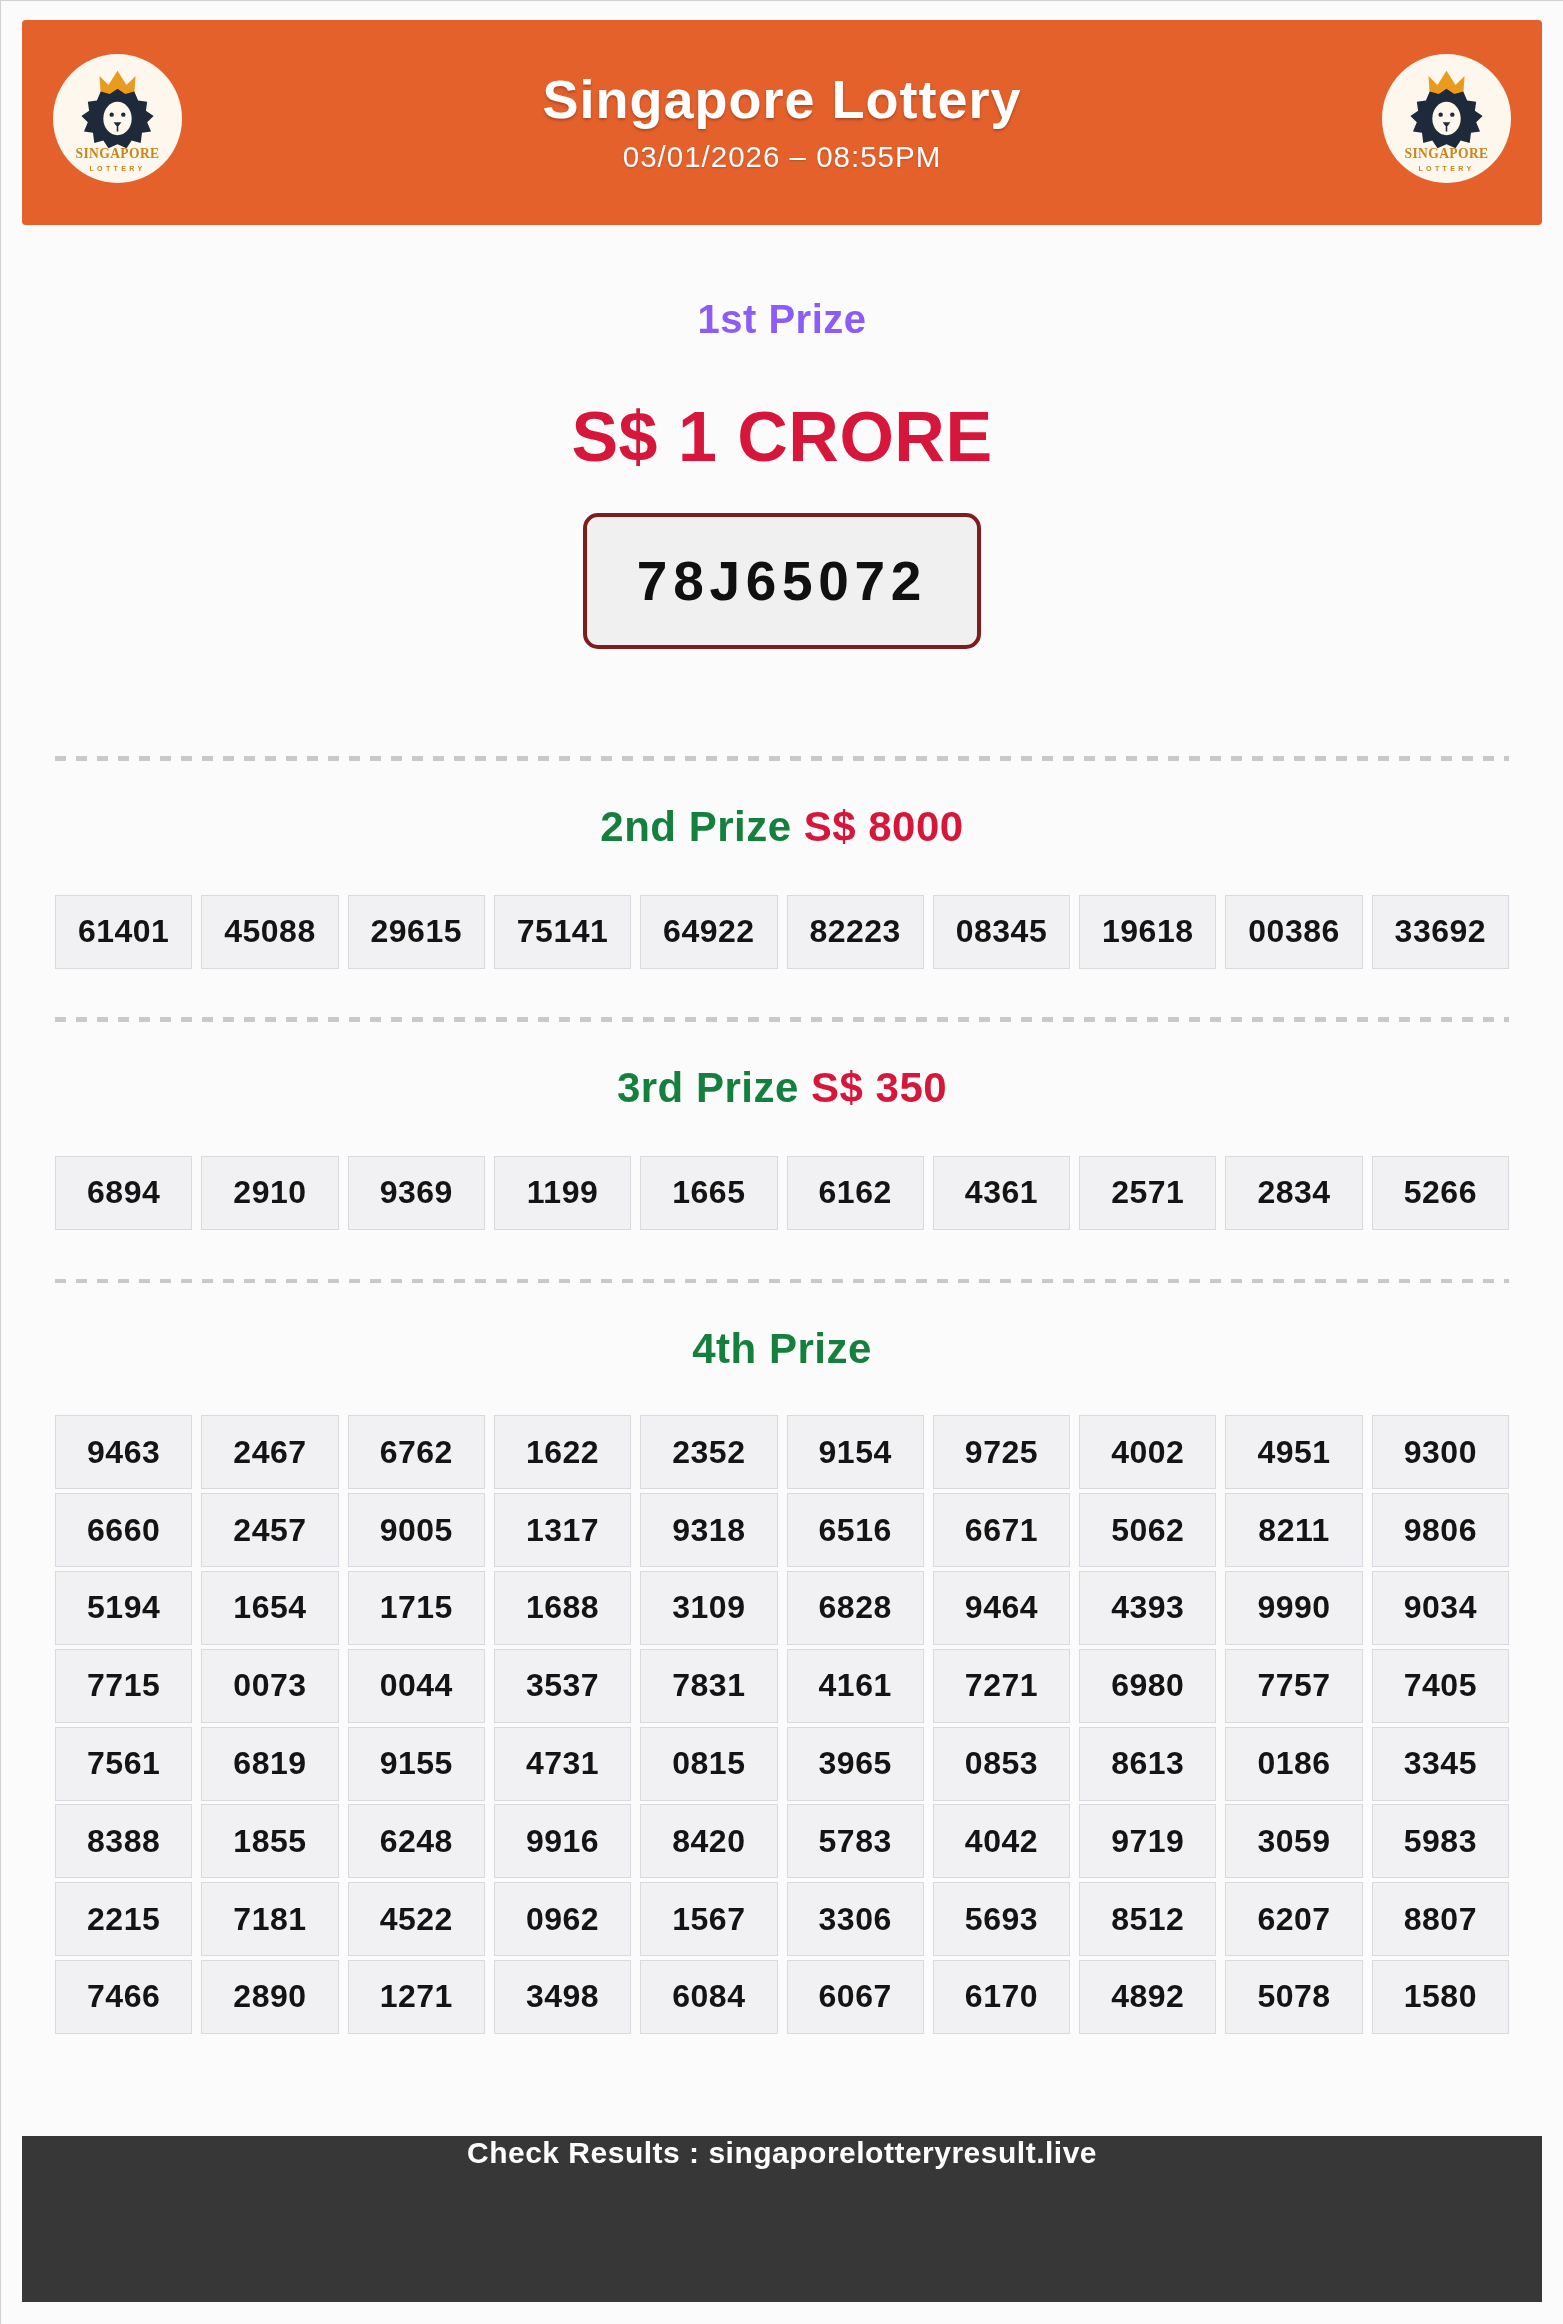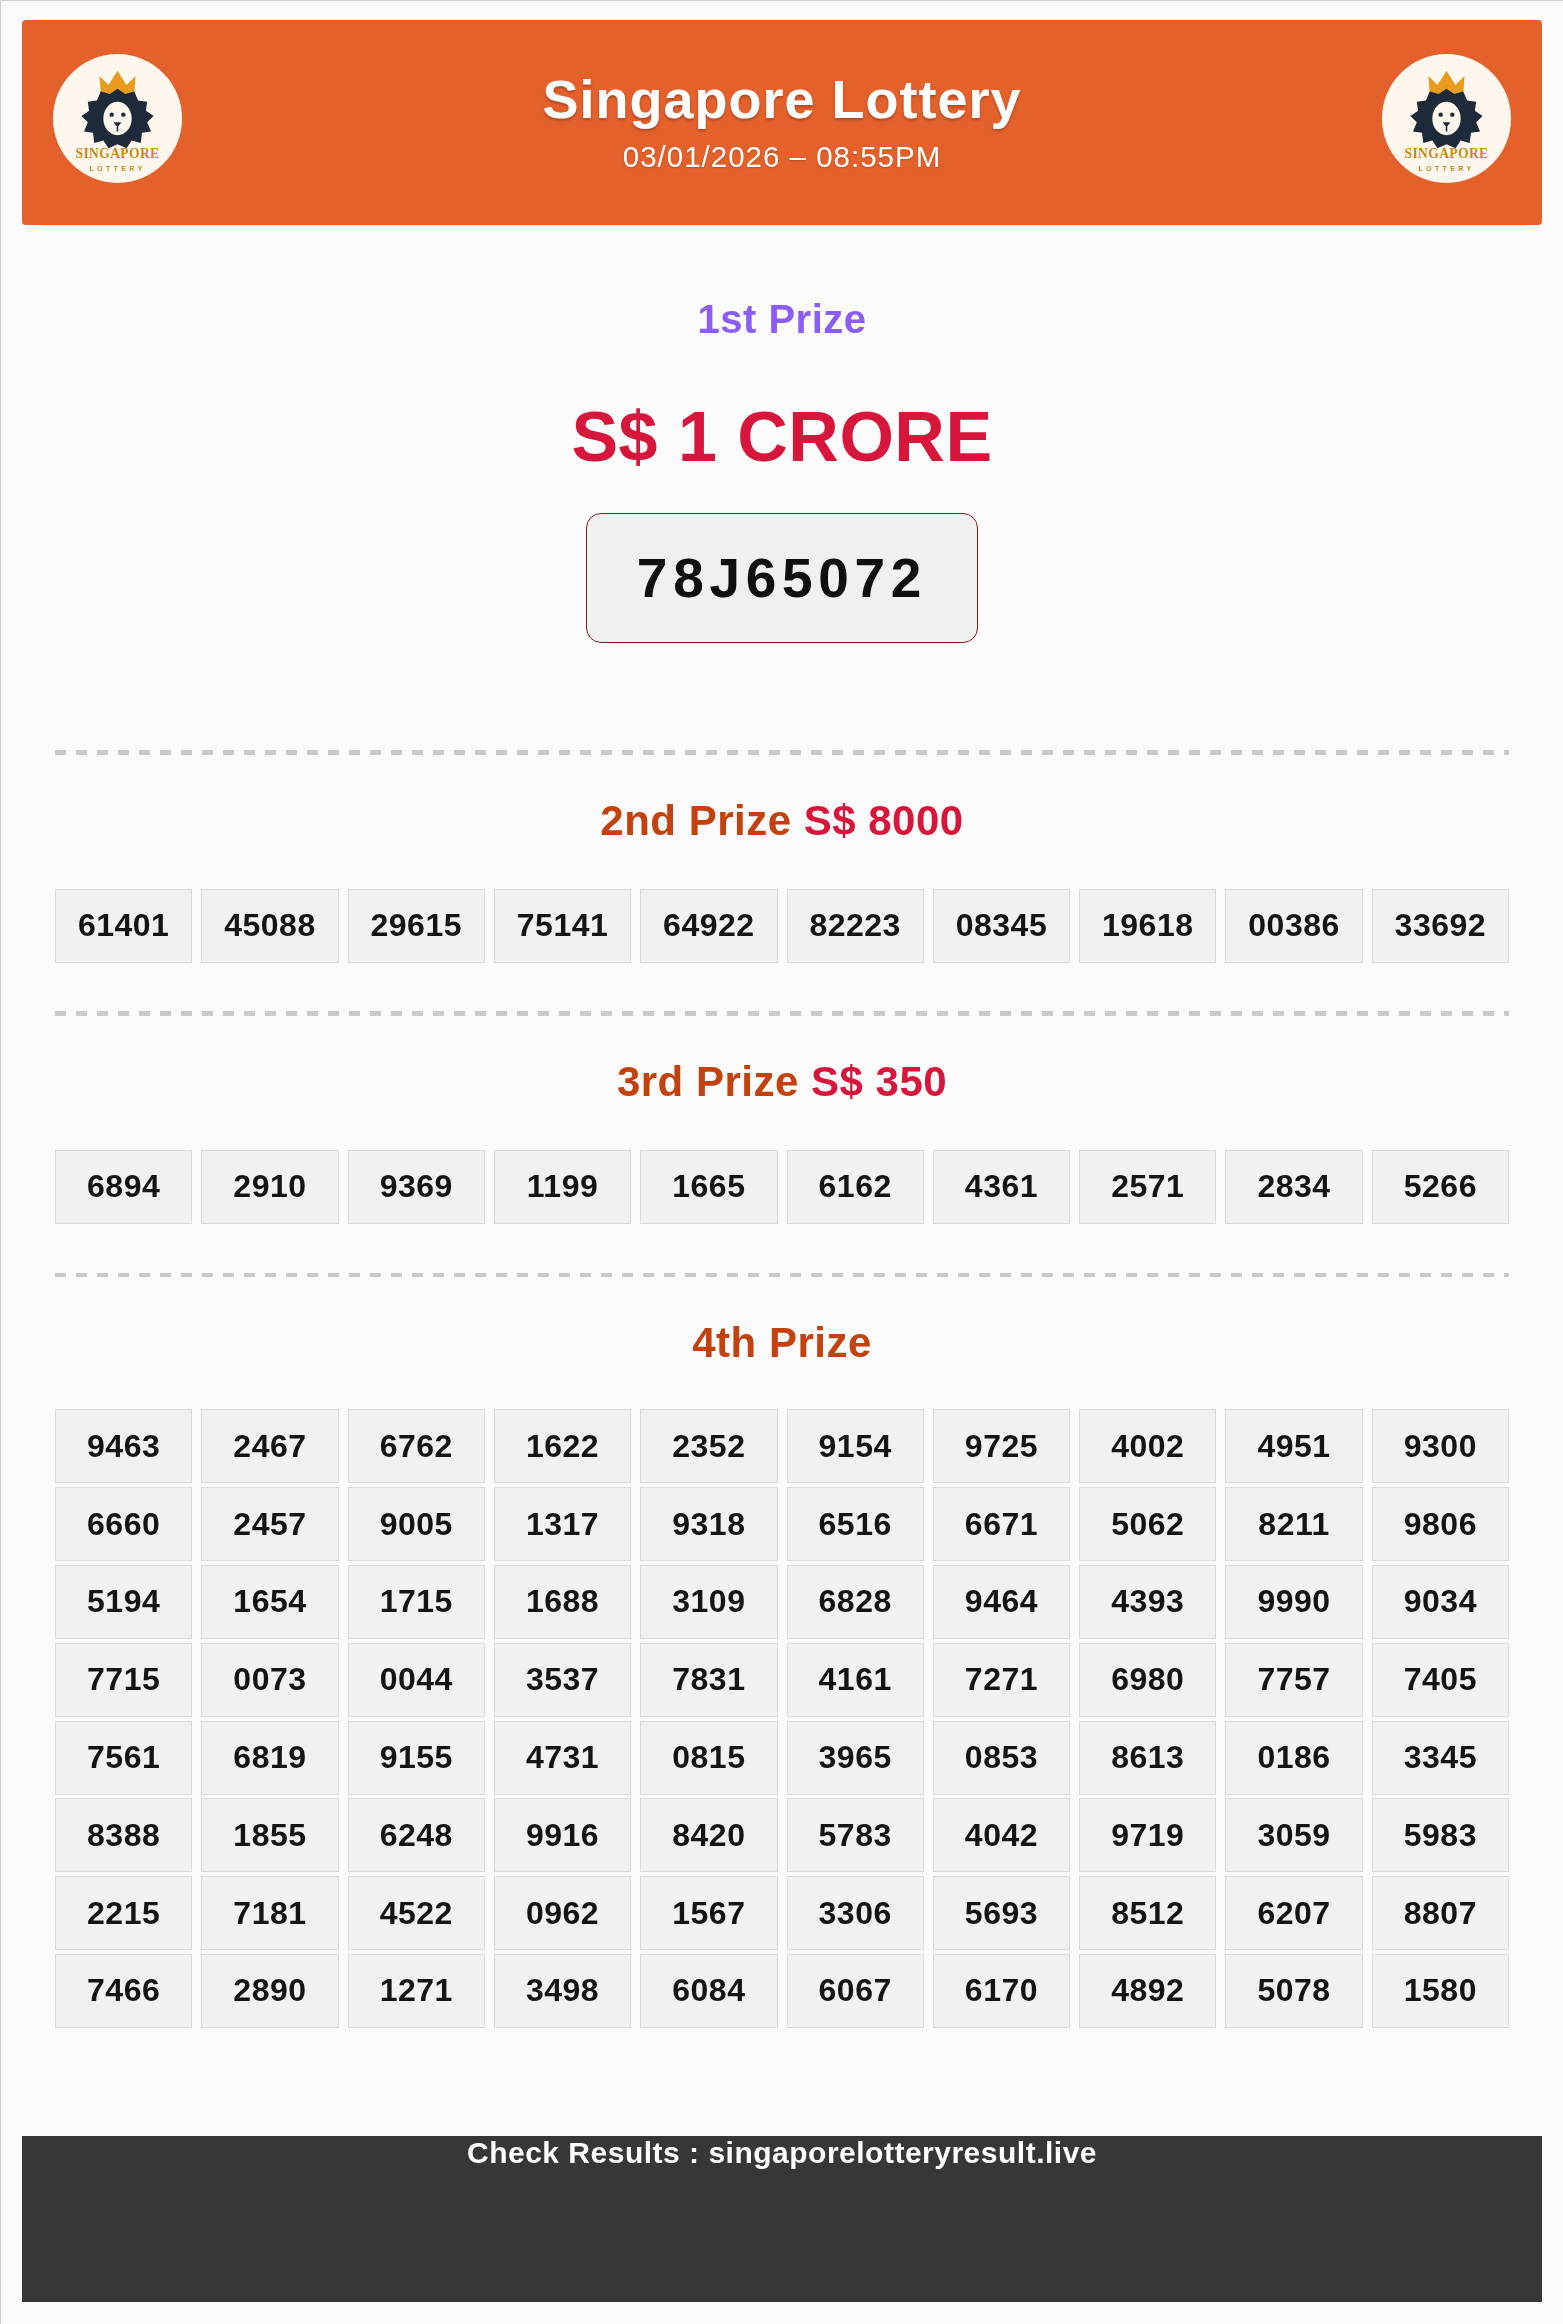--- a/index.html
+++ b/index.html
@@ -45,36 +45,36 @@
   }
   .sec1-amount{
     margin-top:55px;
     font-size:70px;font-weight:900;color:#D6173B;letter-spacing:0.5px;
   }
   .first-number-box{
     display:inline-block;
     margin-top:36px;
     width:390px;height:128px;line-height:128px;
     background:#f0f0f1;
-    border:1px solid #7f1d1d;
+    border:4px solid #7f1d1d;
     border-radius:15px;
     font-size:55px;font-weight:800;color:#101010;letter-spacing:5.7px;
   }
   .dashed{
     height:4.8px;margin:0;
     background:repeating-linear-gradient(90deg,#c9c9cc 0 11.4px,transparent 11.4px 21px);
   }
   .dash-1{margin-top:107px;}
   .dash-2{margin-top:48px;}
   .dash-3{margin-top:49px;}
   .sec-heading{
     margin-top:42px;
     font-size:42px;font-weight:800;letter-spacing:0.5px;
   }
-  .sec-heading .label-part{color:#c2410c;}
+  .sec-heading .label-part{color:#15803d;}
   .sec-heading .amount-part{color:#D6173B;}
   .num-row{
     display:grid;grid-template-columns:repeat(10,1fr);gap:9px;
     margin-top:44px;
   }
   .num-table{
     display:flex;flex-direction:column;gap:3.8px;
     margin-top:42px;
   }
   .num-table .num-row{margin-top:0;}

